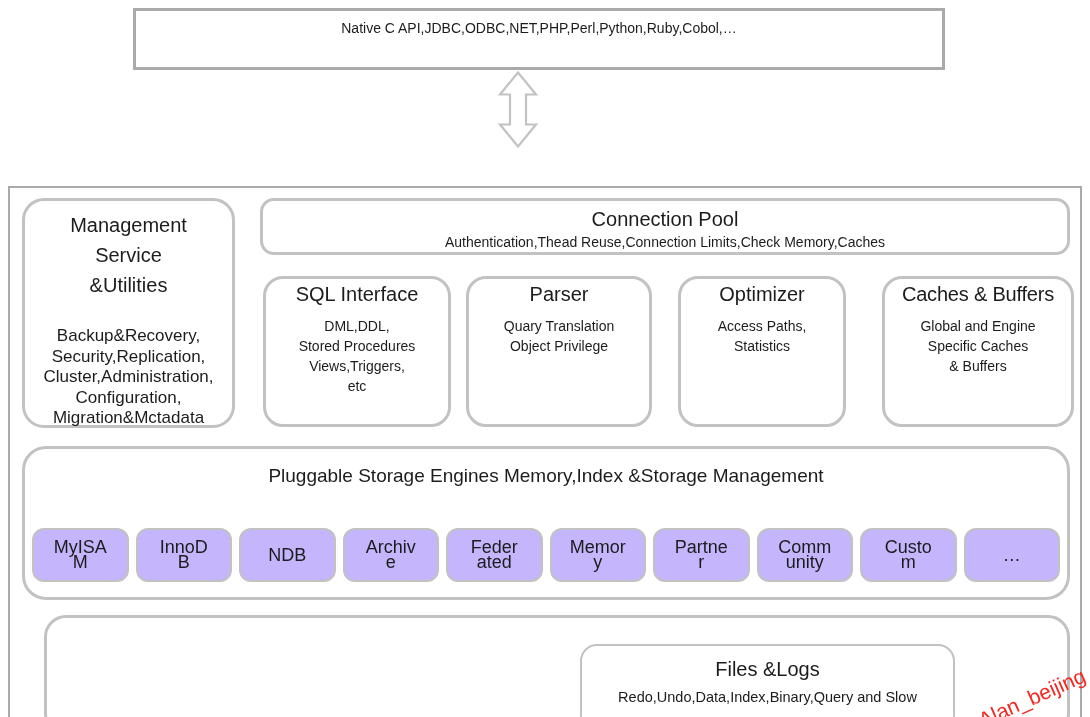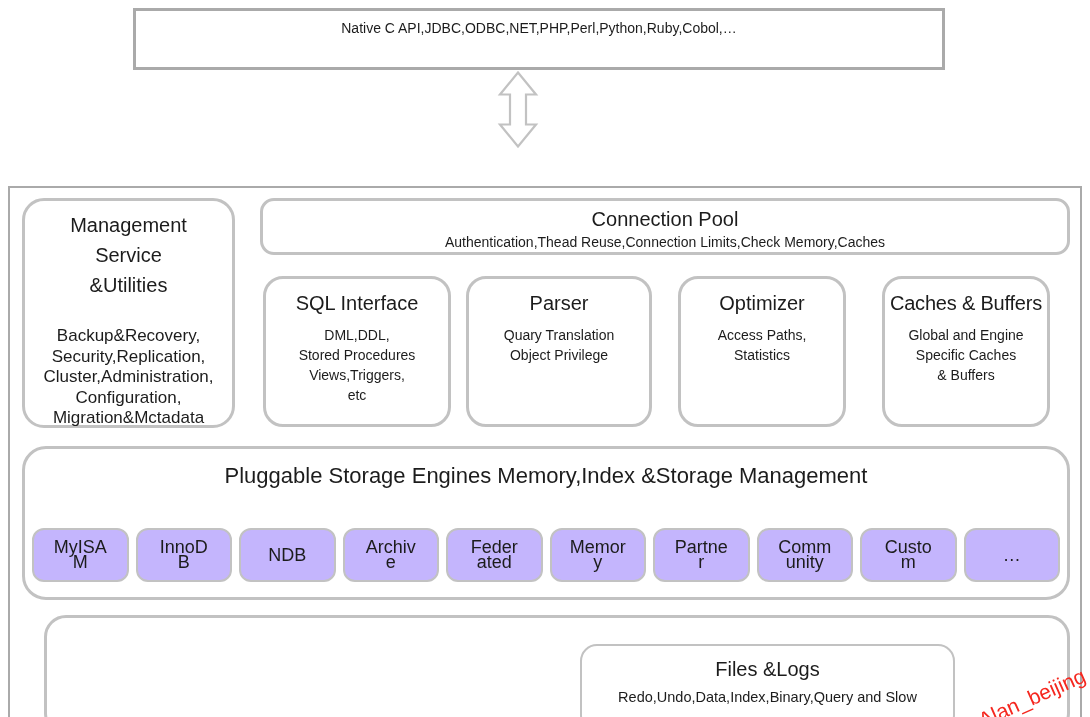--- a/index.html
+++ b/index.html
@@ -32,32 +32,32 @@
   .management{left:12px;top:10px;width:213px;height:230px;padding-top:9px;}
   .management .ttl{font-size:20px;line-height:30px;}
   .management .bdy{margin-top:26px;font-size:17px;line-height:20.5px;}
 
   
   .pool{left:250px;top:10px;width:810px;height:57px;border-radius:14px;padding-top:5px;}
   .pool .ttl{font-size:20px;line-height:27px;}
   .pool .sub{font-size:14px;line-height:18px;}
 
   
-  .module{top:88px;height:151px;border-radius:20px;padding-top:9px;}
+  .module{top:88px;height:151px;border-radius:20px;}
   .module .ttl{font-size:20px;line-height:30px;}
   .module .bdy{margin-top:7px;font-size:14px;line-height:20px;}
   .mod-sql{left:253px;width:188px;}
   .mod-parser{left:456px;width:186px;}
   .mod-optimizer{left:668px;width:168px;}
-  .mod-caches{left:872px;width:168px;}
+  .mod-caches{left:872px;width:192px;}
   .mod-caches .ttl{letter-spacing:-0.2px;}
 
   
   .storage{left:12px;top:258px;width:1048px;height:154px;border-radius:24px;}
-  .storage .ttl{margin-top:13px;font-size:22px;line-height:28px;}
+  .storage .ttl{margin-top:13px;font-size:19px;line-height:28px;}
   .engines{position:absolute;left:7px;right:7px;top:79px;height:54px;display:flex;gap:7px;}
   .engine{
     flex:1;border:2.5px solid #c2c2c2;border-radius:12px;background:#c4b5fd;
     display:flex;align-items:center;justify-content:center;
     font-size:18px;line-height:15px;text-align:center;
   }
   .engine span{display:inline-block;max-width:56px;word-break:break-all;}
 
   
   .bottomwrap{left:34px;top:427px;width:1026px;height:120px;border-radius:22px;}

